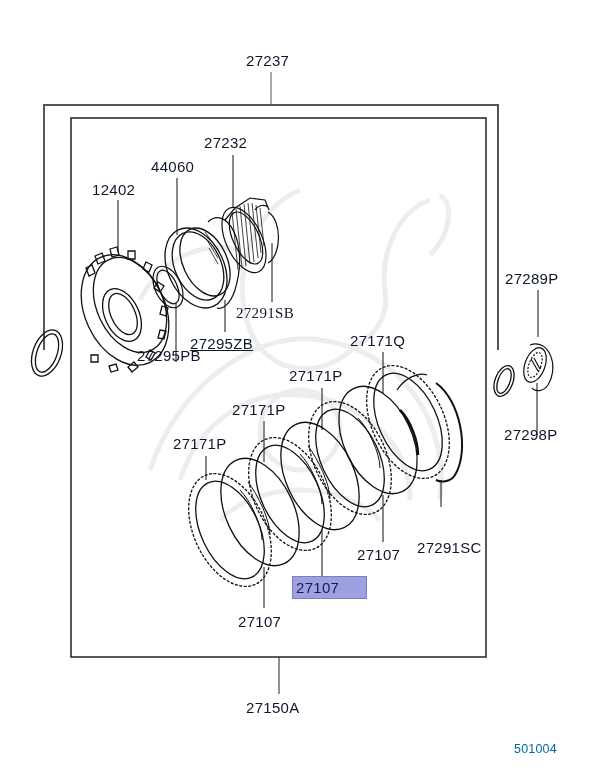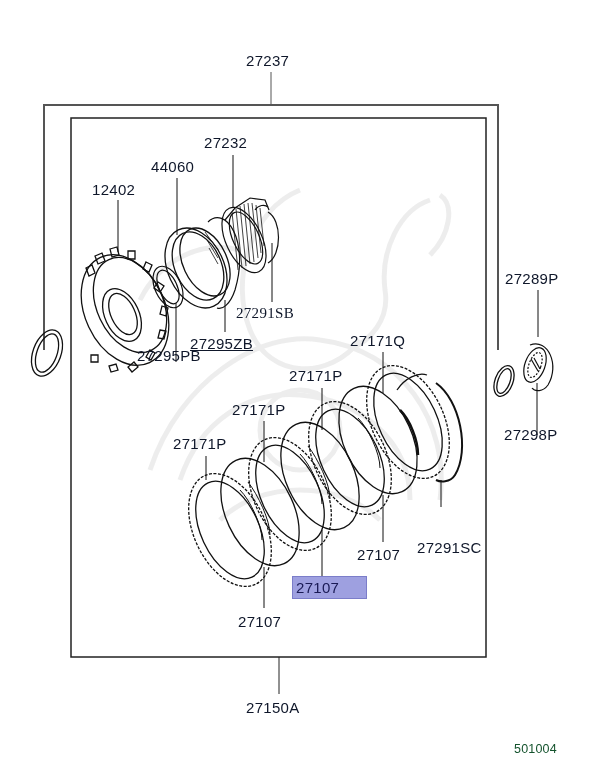--- a/index.html
+++ b/index.html
@@ -22,21 +22,21 @@
       padding: 2px 4px 2px 3px;
       box-sizing: border-box;
       width: 75px;
       height: 23px;
       line-height: 18px;
     }
     .ref {
       position: absolute;
       font-family: "Liberation Sans", "DejaVu Sans", sans-serif;
       font-size: 12.5px;
-      color: #14532d;
+      color: #0369a1;
       letter-spacing: 0.2px;
     }
   </style>
 </head>
 <body>
 
 <svg id="canvas" viewBox="0 0 609 768" xmlns="http://www.w3.org/2000/svg">
 
   <g fill="none" stroke="#ececec" stroke-width="5" opacity="0.9">
     <path d="M300 190 C 250 210, 230 280, 250 330 C 270 380, 330 380, 360 340"></path>

